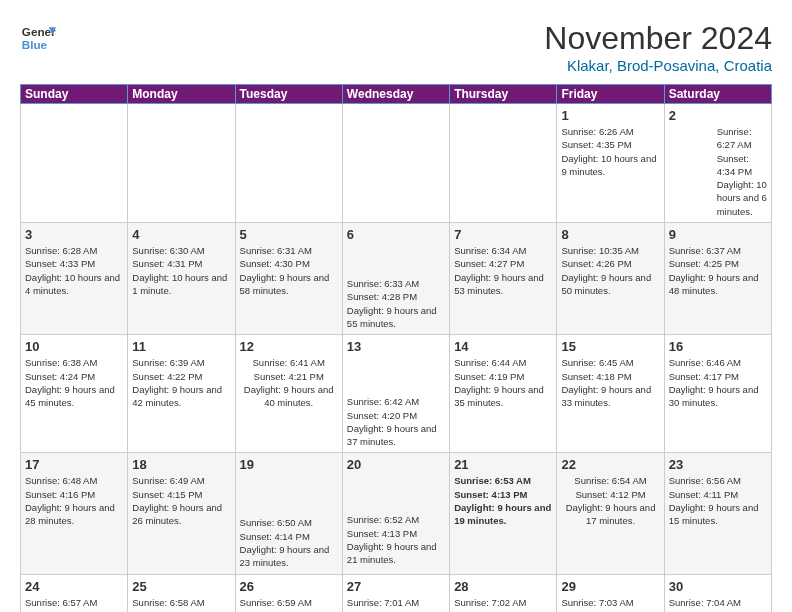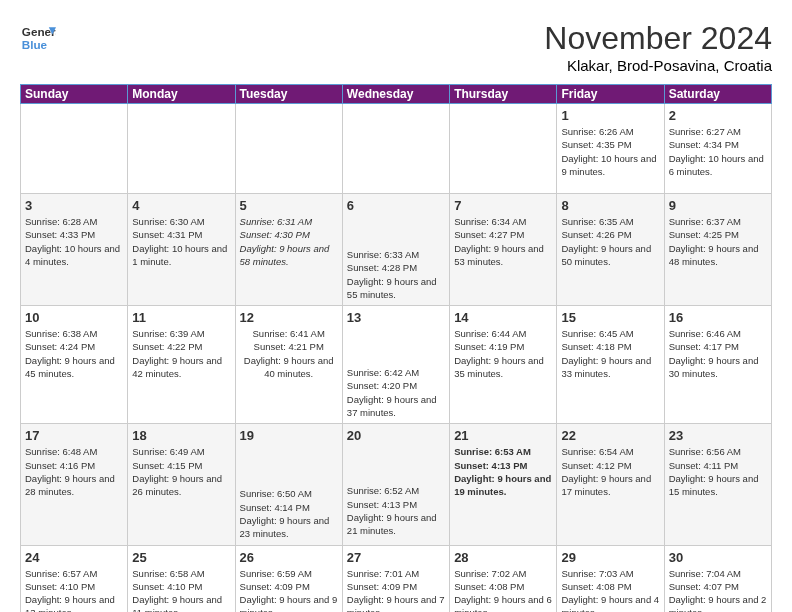--- a/index.html
+++ b/index.html
@@ -28,21 +28,21 @@
     .title-block {
       text-align: right;
     }
     .month-title {
       font-size: 32px;
       font-weight: normal;
       color: #333;
     }
     .subtitle {
       font-size: 15px;
-      color: #000000;
+      color: #0369a1;
     }
     table {
       width: 100%;
       border-collapse: collapse;
       table-layout: fixed;
     }
     thead tr th {
       background: #701a75;
       color: white;
       font-size: 12px;
@@ -116,59 +116,59 @@
         <td class="empty"></td>
         <td class="empty"></td>
         <td>
           <span class="day-num">1</span>
           <div class="day-info" style="white-space: pre-line;">Sunrise: 6:26 AM
 Sunset: 4:35 PM
 Daylight: 10 hours and 9 minutes.</div>
         </td>
         <td>
           <span class="day-num">2</span>
-          <div class="day-info" style="white-space: pre-line;">Sunrise: 6:27 AM
+          <div class="day-info" style="white-space: pre-line; margin-left: 48px;">Sunrise: 6:27 AM
 Sunset: 4:34 PM
 Daylight: 10 hours and 6 minutes.</div>
         </td>
       </tr>
       <tr>
         <td>
           <span class="day-num">3</span>
           <div class="day-info" style="white-space: pre-line;">Sunrise: 6:28 AM
 Sunset: 4:33 PM
 Daylight: 10 hours and 4 minutes.</div>
         </td>
         <td>
           <span class="day-num">4</span>
           <div class="day-info" style="white-space: pre-line;">Sunrise: 6:30 AM
 Sunset: 4:31 PM
 Daylight: 10 hours and 1 minute.</div>
         </td>
         <td>
           <span class="day-num">5</span>
-          <div class="day-info" style="white-space: pre-line; font-style: italic;">Sunrise: 6:31 AM
+          <div class="day-info" style="white-space: pre-line;">Sunrise: 6:31 AM
 Sunset: 4:30 PM
 Daylight: 9 hours and 58 minutes.</div>
         </td>
         <td>
           <span class="day-num">6</span>
           <div class="day-info" style="white-space: pre-line; margin-top: 35px;">Sunrise: 6:33 AM
 Sunset: 4:28 PM
 Daylight: 9 hours and 55 minutes.</div>
         </td>
         <td>
           <span class="day-num">7</span>
           <div class="day-info" style="white-space: pre-line;">Sunrise: 6:34 AM
 Sunset: 4:27 PM
 Daylight: 9 hours and 53 minutes.</div>
         </td>
         <td>
           <span class="day-num">8</span>
-          <div class="day-info" style="white-space: pre-line;">Sunrise: 6:35 AM
+          <div class="day-info" style="white-space: pre-line;">Sunrise: 10:35 AM
 Sunset: 4:26 PM
 Daylight: 9 hours and 50 minutes.</div>
         </td>
         <td>
           <span class="day-num">9</span>
           <div class="day-info" style="white-space: pre-line;">Sunrise: 6:37 AM
 Sunset: 4:25 PM
 Daylight: 9 hours and 48 minutes.</div>
         </td>
       </tr>
@@ -242,21 +242,21 @@
 Daylight: 9 hours and 21 minutes.</div>
         </td>
         <td>
           <span class="day-num">21</span>
           <div class="day-info" style="white-space: pre-line; font-weight: bold;">Sunrise: 6:53 AM
 Sunset: 4:13 PM
 Daylight: 9 hours and 19 minutes.</div>
         </td>
         <td>
           <span class="day-num">22</span>
-          <div class="day-info" style="white-space: pre-line;">Sunrise: 6:54 AM
+          <div class="day-info" style="white-space: pre-line; text-align: center;">Sunrise: 6:54 AM
 Sunset: 4:12 PM
 Daylight: 9 hours and 17 minutes.</div>
         </td>
         <td>
           <span class="day-num">23</span>
           <div class="day-info" style="white-space: pre-line;">Sunrise: 6:56 AM
 Sunset: 4:11 PM
 Daylight: 9 hours and 15 minutes.</div>
         </td>
       </tr>

